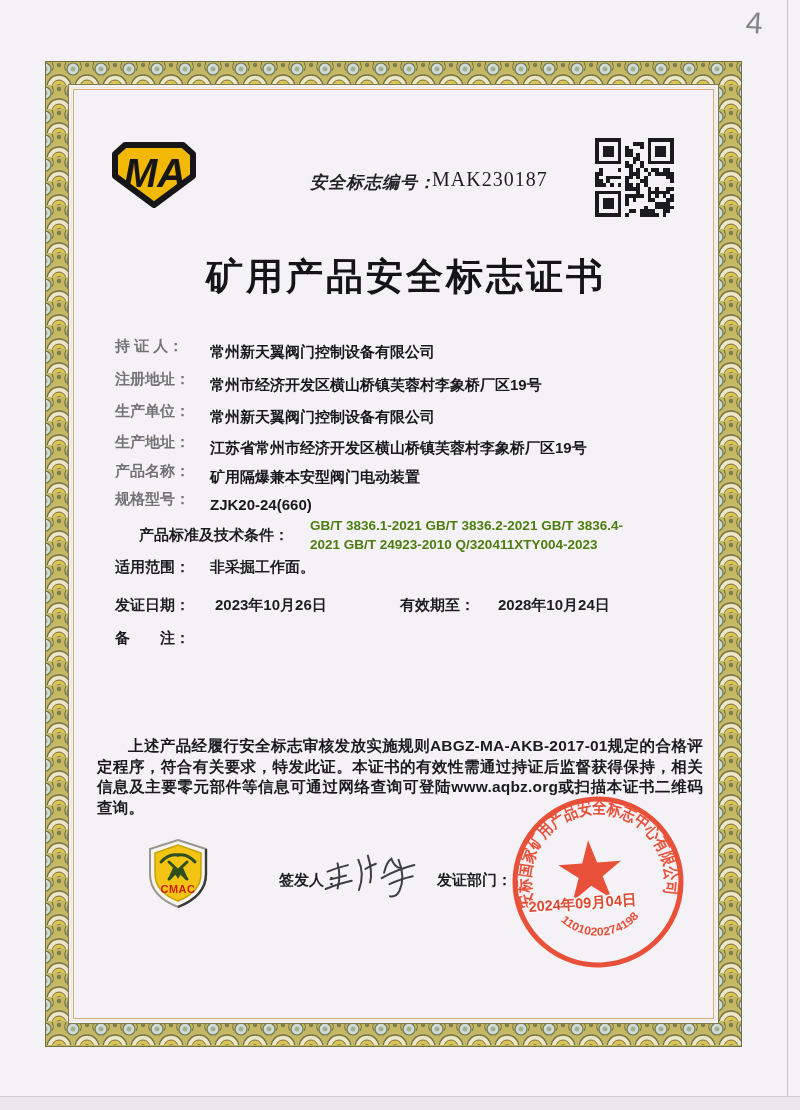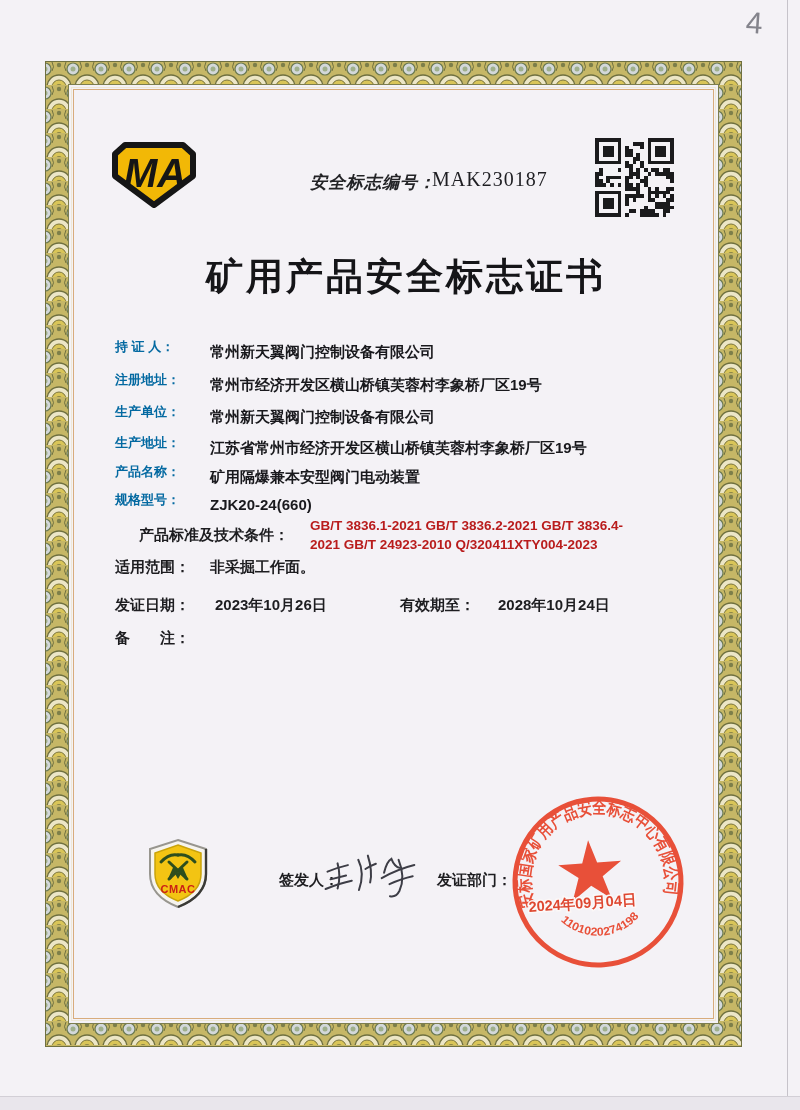--- a/index.html
+++ b/index.html
@@ -11,24 +11,24 @@
   }
   .page{position:absolute;left:0;top:0;width:800px;height:1110px;}
   .abs{position:absolute;}
   .scan-edge-right{position:absolute;left:787px;top:0;width:1px;height:1096px;background:#c6c3ca;}
   .scan-bottom{position:absolute;left:0;top:1096px;width:800px;height:14px;background:#e9e6ec;border-top:1px solid #d2cfd6;}
   .corner-num{position:absolute;left:746px;top:6px;font-size:30px;color:#84848c;transform:rotate(4deg);font-weight:400;}
   .hdr-label{position:absolute;left:310px;top:171px;font-size:17px;font-weight:700;letter-spacing:1px;color:#232326;font-style:italic;}
   .hdr-value{position:absolute;left:432px;top:168px;font-size:20px;font-family:"Liberation Serif", serif;color:#1e1e22;letter-spacing:1px;text-align:right;}
   .title{position:absolute;left:206px;top:252px;font-size:37px;font-weight:900;letter-spacing:3px;color:#151518;white-space:nowrap;font-family:"Liberation Serif", serif;}
   .row{position:absolute;left:115px;height:20px;white-space:nowrap;}
-  .row .lbl{font-size:13px;font-weight:700;color:#0369a1;white-space:pre;margin-top:12px;}
+  .row .lbl{font-size:15px;font-weight:700;color:#737373;white-space:pre;margin-top:12px;}
   .row .val{position:absolute;left:95px;font-size:15px;font-weight:700;color:#19191d;white-space:nowrap;margin-top:6px;}
   .std-lbl{position:absolute;left:115px;top:526px;font-size:15px;font-weight:700;white-space:nowrap;margin-left:24px;}
-  .std-val{position:absolute;left:310px;top:516px;width:318px;font-size:13.5px;font-weight:700;line-height:19px;word-break:break-all;color:#b91c1c;}
+  .std-val{position:absolute;left:310px;top:516px;width:318px;font-size:13.5px;font-weight:700;line-height:19px;word-break:break-all;color:#4d7c0f;}
   .scope-lbl{position:absolute;left:115px;top:558px;font-size:15px;font-weight:700;}
   .scope-val{position:absolute;left:210px;top:558px;font-size:15px;font-weight:700;}
   .d-lbl1{position:absolute;left:115px;top:596px;font-size:15px;font-weight:700;}
   .d-val1{position:absolute;left:215px;top:596px;font-size:15px;font-weight:700;}
   .d-lbl2{position:absolute;left:400px;top:596px;font-size:15px;font-weight:700;}
   .d-val2{position:absolute;left:498px;top:596px;font-size:15px;font-weight:700;}
   .remark{position:absolute;left:115px;top:629px;font-size:15px;font-weight:700;white-space:pre;}
   .statement{position:absolute;left:97px;top:736px;width:606px;font-size:15.5px;font-weight:700;line-height:20.5px;text-indent:2em;letter-spacing:0.2px;color:#1b1b1f;text-align:justify;}
   .sign-lbl{position:absolute;left:279px;top:871px;font-size:15px;font-weight:700;}
   .dept-lbl{position:absolute;left:437px;top:871px;font-size:15px;font-weight:700;}
@@ -331,20 +331,21 @@
   <div class="scope-lbl">适用范围：</div>
   <div class="scope-val">非采掘工作面。</div>
 
   <div class="d-lbl1">发证日期：</div>
   <div class="d-val1">2023年10月26日</div>
   <div class="d-lbl2">有效期至：</div>
   <div class="d-val2">2028年10月24日</div>
 
   <div class="remark">备　　注：</div>
 
+  <div class="statement">上述产品经履行安全标志审核发放实施规则ABGZ-MA-AKB-2017-01规定的合格评定程序，符合有关要求，特发此证。本证书的有效性需通过持证后监督获得保持，相关信息及主要零元部件等信息可通过网络查询可登陆www.aqbz.org或扫描本证书二维码查询。</div>
 
   <svg class="abs" style="left:146px;top:838px;" width="64" height="72" viewBox="0 0 64 72">
     <path d="M32,2 L60,11 V36 Q60,58 32,69 Q4,58 4,36 V11 Z" fill="#f6f4ee" stroke="#98968f" stroke-width="2"></path>
     <path d="M60,11 V36 Q60,58 32,69" fill="none" stroke="#3a3a36" stroke-width="2.4"></path>
     <path d="M32,7 L55,15 V36 Q55,54 32,63 Q9,54 9,36 V15 Z" fill="#f3c413" stroke="#c9a30b" stroke-width="1.5"></path>
     <g stroke="#2d4e1e" stroke-width="3" fill="none" stroke-linecap="round">
       <path d="M23,24 L41,41"></path>
       <path d="M41,24 L23,41"></path>
       <path d="M15,24 Q23,15 32,17"></path>
       <path d="M49,24 Q41,15 32,17"></path>

